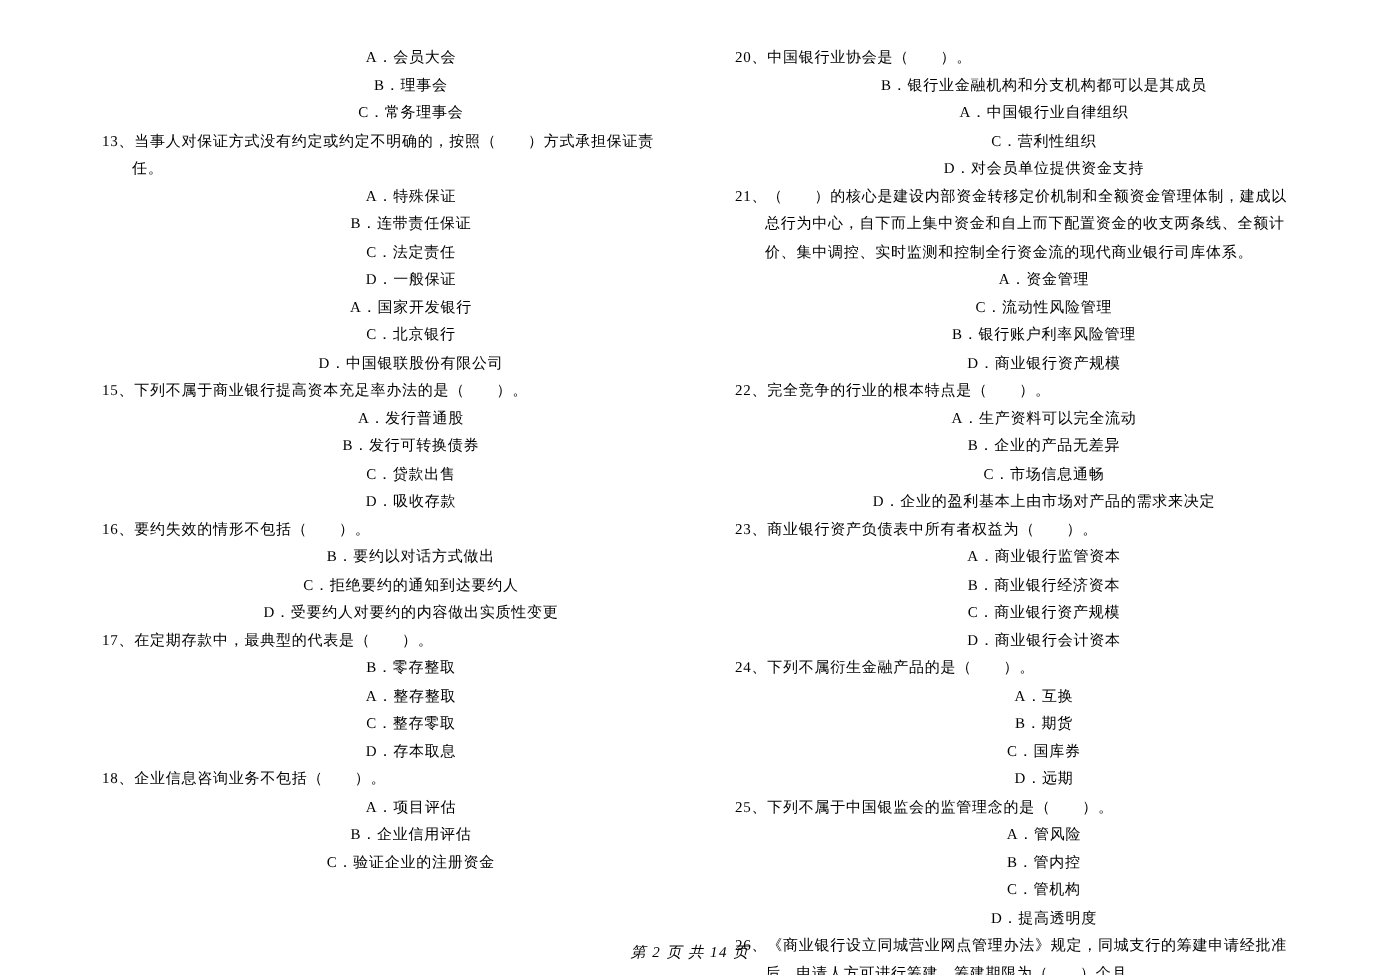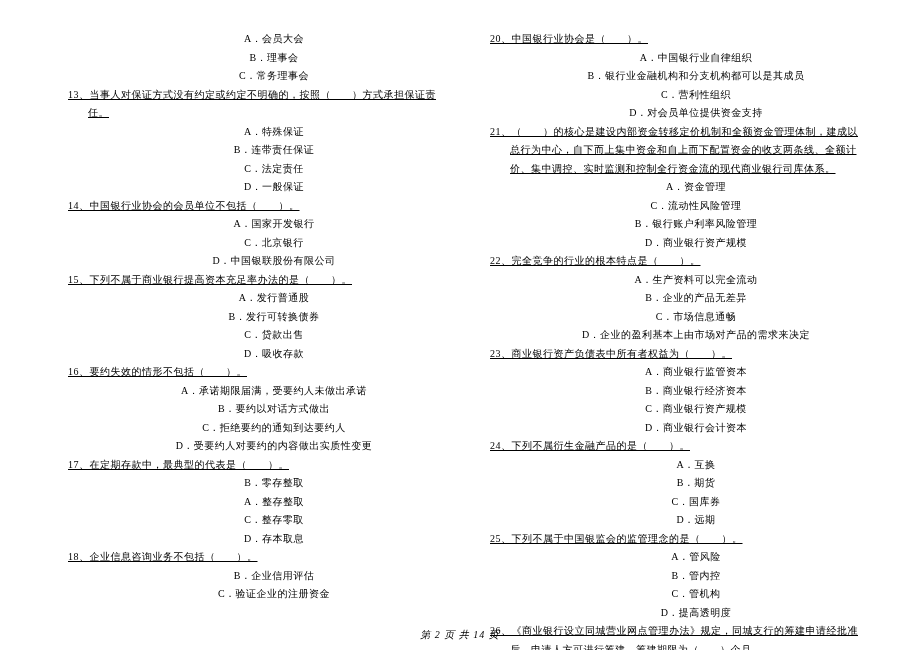--- a/index.html
+++ b/index.html
@@ -28,21 +28,20 @@
       line-height: 1.85;
       letter-spacing: 0.5px;
       text-align: center;
     }
     .question {
       padding-left: 10px;
       line-height: 1.85;
       letter-spacing: 0.5px;
       text-indent: -20px;
       margin-left: 20px;
-      text-decoration: underline;
     }
     .footer {
       position: absolute;
       bottom: 8px;
       width: 100%;
       text-align: center;
       font-size: 10px;
       letter-spacing: 1px;
       font-style: italic;
     }
@@ -53,47 +52,46 @@
 <div class="page">
   <div class="column column-left" id="left-col">
       <div class="option">A．会员大会</div>
       <div class="option">B．理事会</div>
       <div class="option">C．常务理事会</div>
       <div class="question">13、当事人对保证方式没有约定或约定不明确的，按照（　　）方式承担保证责任。</div>
       <div class="option">A．特殊保证</div>
       <div class="option">B．连带责任保证</div>
       <div class="option">C．法定责任</div>
       <div class="option">D．一般保证</div>
-      <div class="question">14、中国银行业协会的会员单位不包括（　　）。</div>
       <div class="option">A．国家开发银行</div>
       <div class="option">C．北京银行</div>
       <div class="option">D．中国银联股份有限公司</div>
       <div class="question">15、下列不属于商业银行提高资本充足率办法的是（　　）。</div>
       <div class="option">A．发行普通股</div>
       <div class="option">B．发行可转换债券</div>
       <div class="option">C．贷款出售</div>
       <div class="option">D．吸收存款</div>
       <div class="question">16、要约失效的情形不包括（　　）。</div>
-      <div class="option">A．承诺期限届满，受要约人未做出承诺</div>
       <div class="option">B．要约以对话方式做出</div>
       <div class="option">C．拒绝要约的通知到达要约人</div>
       <div class="option">D．受要约人对要约的内容做出实质性变更</div>
       <div class="question">17、在定期存款中，最典型的代表是（　　）。</div>
       <div class="option">B．零存整取</div>
       <div class="option">A．整存整取</div>
       <div class="option">C．整存零取</div>
       <div class="option">D．存本取息</div>
       <div class="question">18、企业信息咨询业务不包括（　　）。</div>
+      <div class="option">A．项目评估</div>
       <div class="option">B．企业信用评估</div>
       <div class="option">C．验证企业的注册资金</div>
     </div>
   <div class="column column-right" id="right-col">
       <div class="question">20、中国银行业协会是（　　）。</div>
+      <div class="option">B．银行业金融机构和分支机构都可以是其成员</div>
       <div class="option">A．中国银行业自律组织</div>
-      <div class="option">B．银行业金融机构和分支机构都可以是其成员</div>
       <div class="option">C．营利性组织</div>
       <div class="option">D．对会员单位提供资金支持</div>
       <div class="question">21、（　　）的核心是建设内部资金转移定价机制和全额资金管理体制，建成以总行为中心，自下而上集中资金和自上而下配置资金的收支两条线、全额计价、集中调控、实时监测和控制全行资金流的现代商业银行司库体系。</div>
       <div class="option">A．资金管理</div>
       <div class="option">C．流动性风险管理</div>
       <div class="option">B．银行账户利率风险管理</div>
       <div class="option">D．商业银行资产规模</div>
       <div class="question">22、完全竞争的行业的根本特点是（　　）。</div>
       <div class="option">A．生产资料可以完全流动</div>
       <div class="option">B．企业的产品无差异</div>

